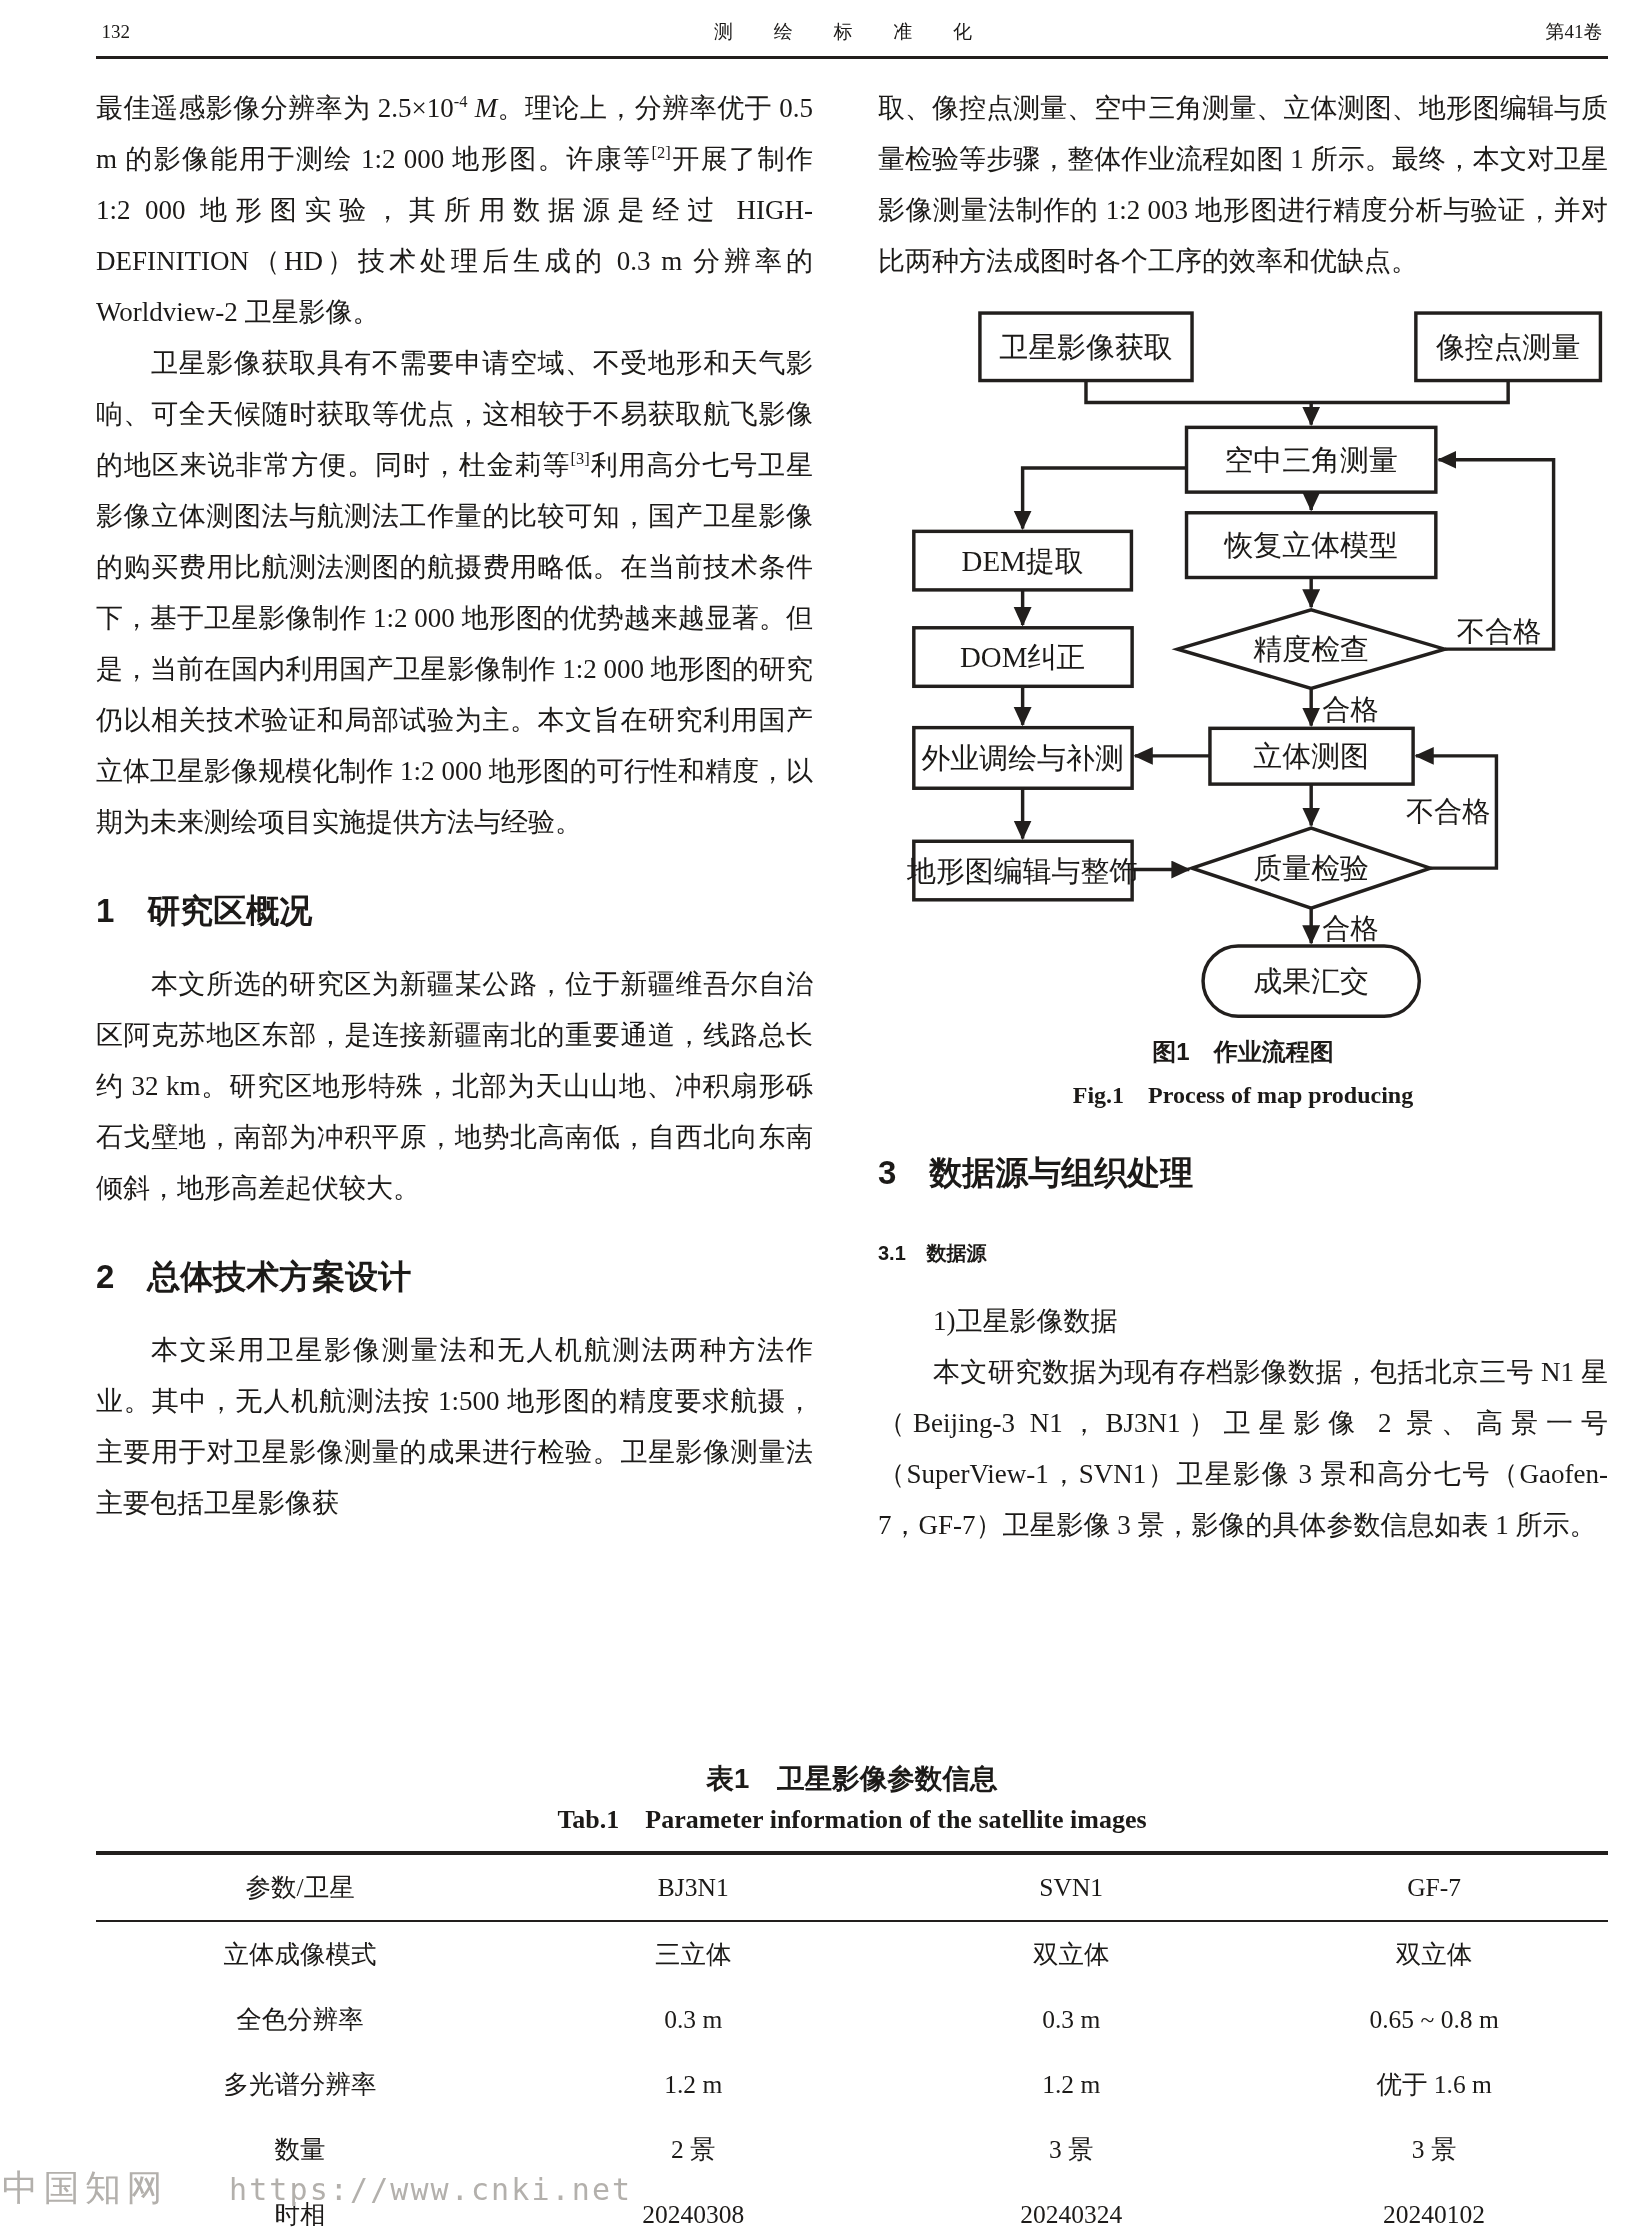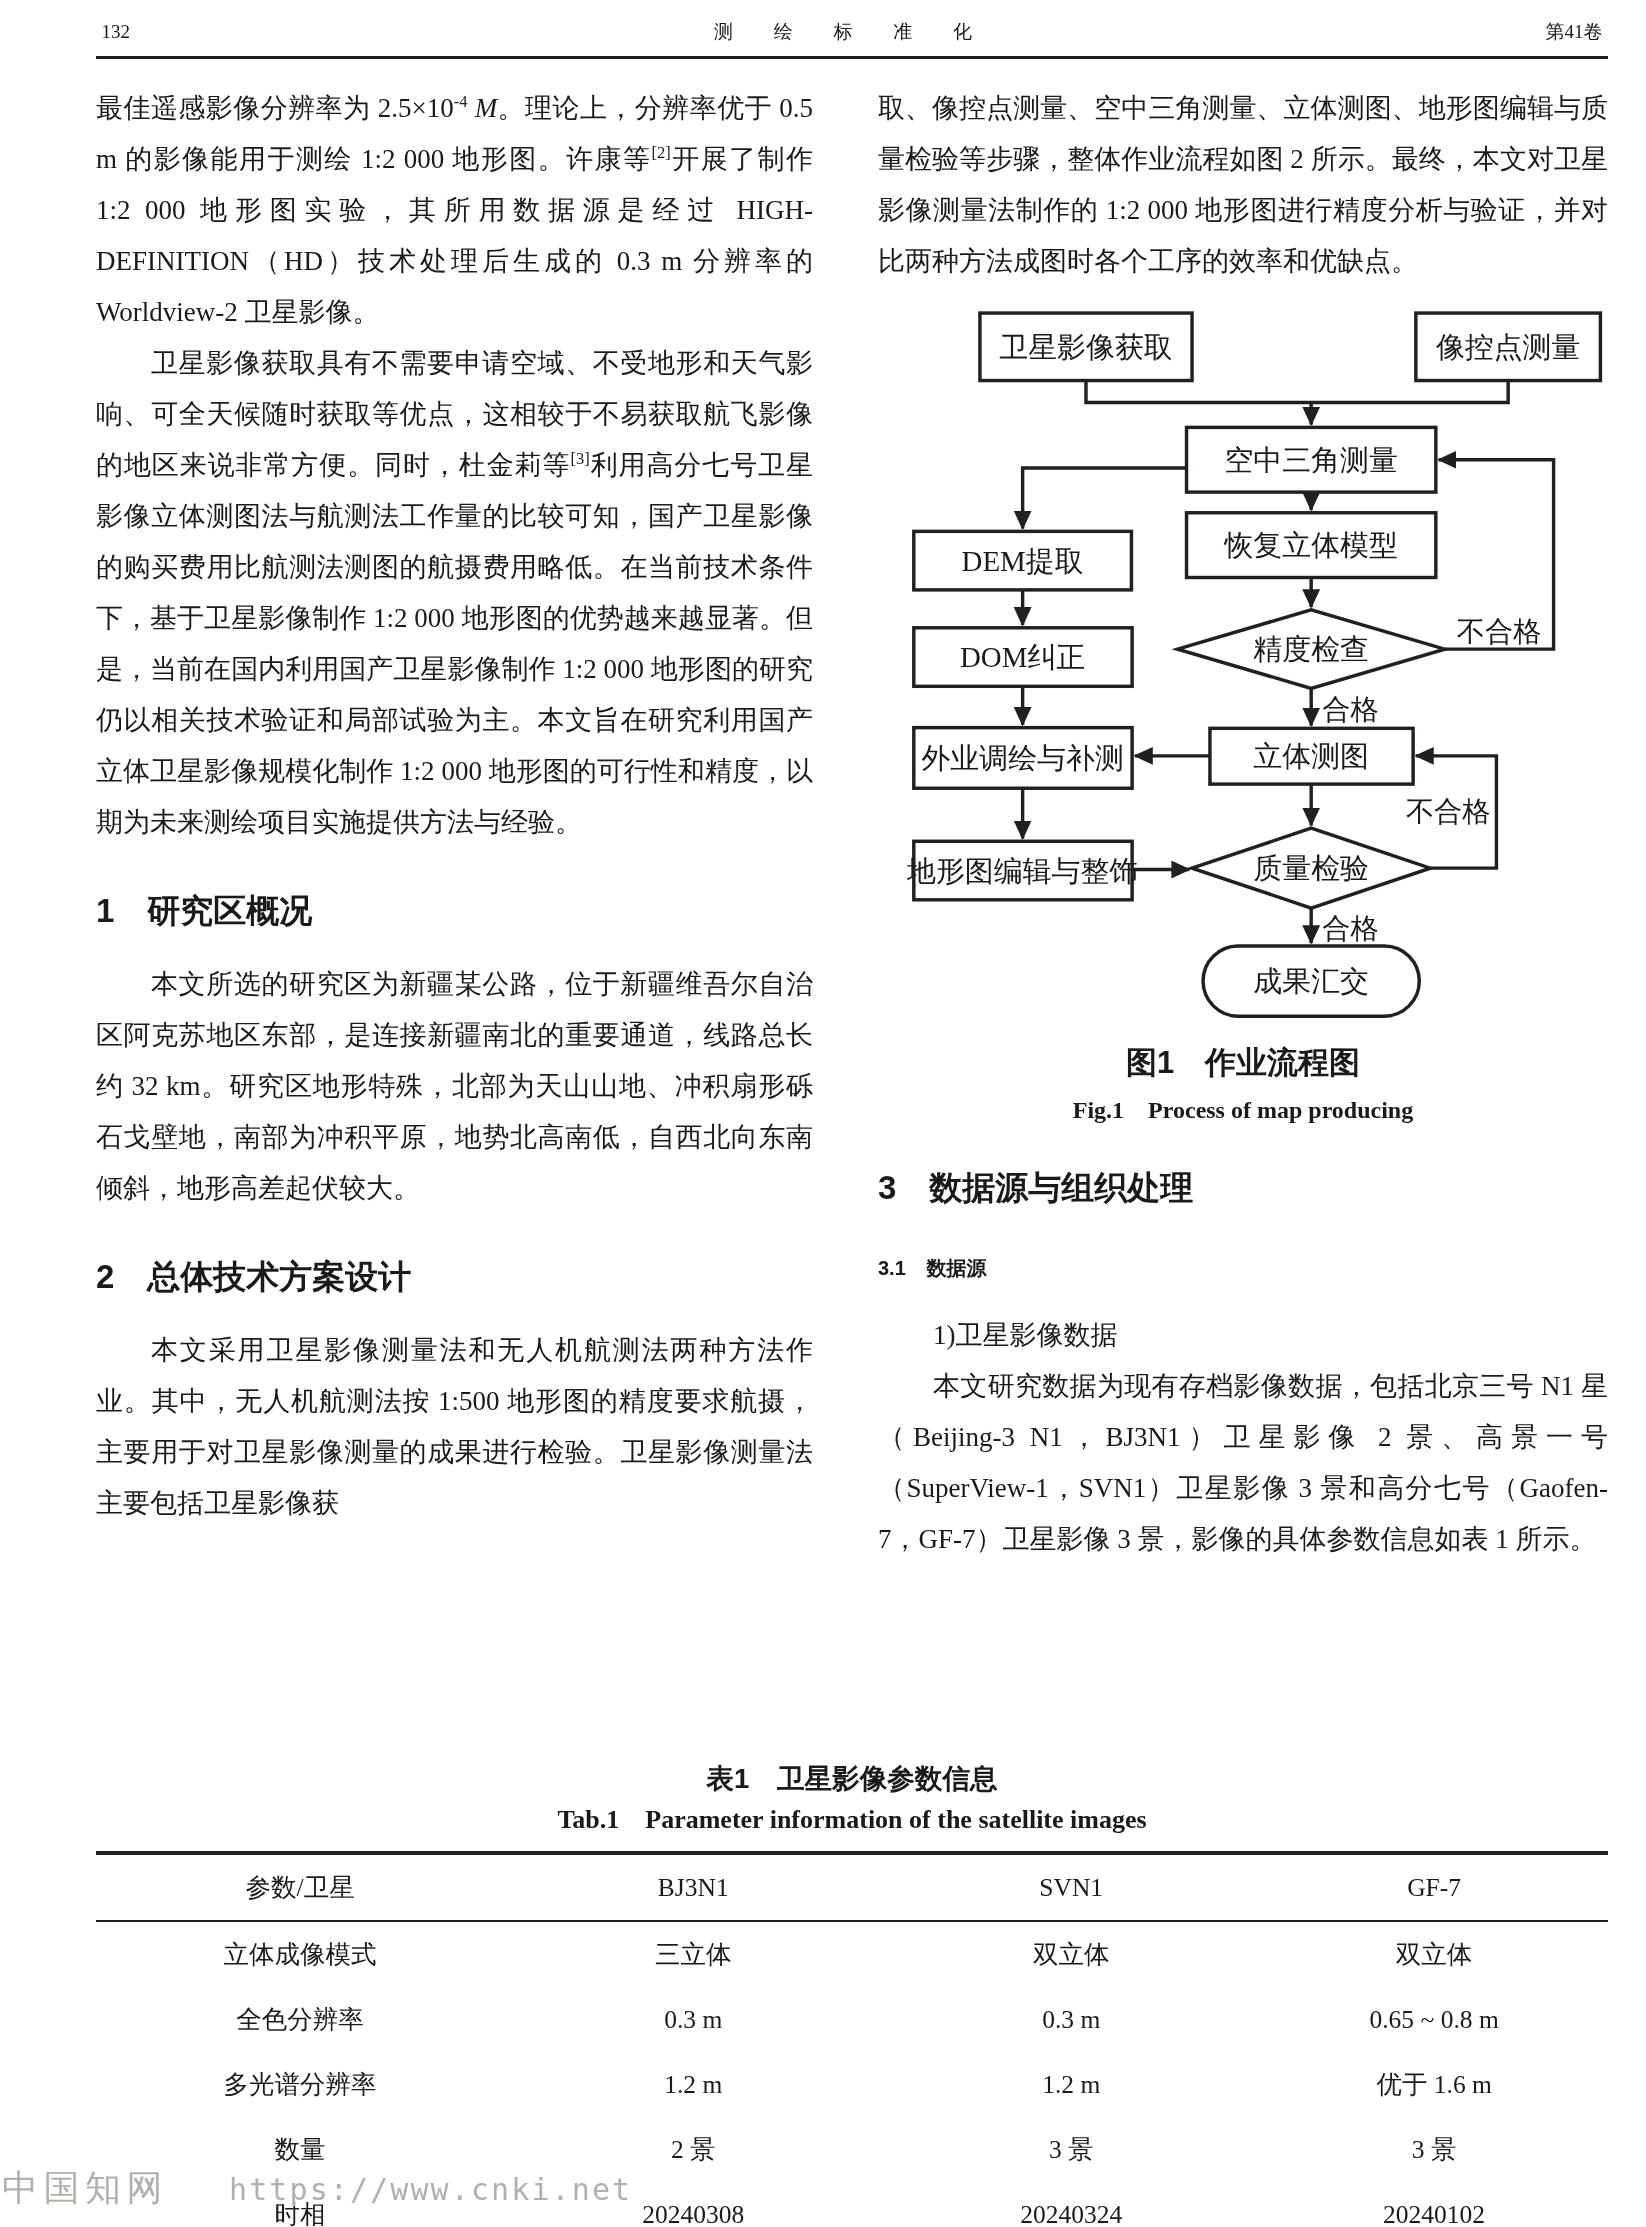--- a/index.html
+++ b/index.html
@@ -31,21 +31,21 @@
   h3.subsec{
     font-family:"Liberation Sans","DejaVu Sans",sans-serif;font-weight:bold;
     font-size:20px;margin:30px 0 16.5px 0;display:flex;align-items:baseline;
   }
   h3.subsec .sec-num{margin-right:20.7px;}
   
   figure.flow{margin:19px 0 0 0;}
   figure.flow svg{display:block;width:730px;height:720px;}
   .cap-zh{
     text-align:center;font-family:"Liberation Sans","DejaVu Sans",sans-serif;
-    font-weight:bold;font-size:31px;margin-top:18px;line-height:1.2;
+    font-weight:bold;font-size:24px;margin-top:12px;line-height:1.2;
   }
   .cap-en{
     text-align:center;font-weight:bold;font-size:24px;margin-top:15px;line-height:1.2;
     font-family:"Liberation Serif","DejaVu Serif",serif;
   }
   .flow-node-rect{fill:none;stroke:#221f1d;stroke-width:5;}
   .flow-line{fill:none;stroke:#221f1d;stroke-width:5;}
   .flow-text{
     font-family:"Liberation Serif","DejaVu Serif",serif;font-size:42px;fill:#1c1a18;
     text-anchor:middle;dominant-baseline:central;
@@ -100,21 +100,21 @@
       <p class="indent">本文所选的研究区为新疆某公路，位于新疆维吾尔自治区阿克苏地区东部，是连接新疆南北的重要通道，线路总长约 32 km。研究区地形特殊，北部为天山山地、冲积扇形砾石戈壁地，南部为冲积平原，地势北高南低，自西北向东南倾斜，地形高差起伏较大。</p>
 
       <h2 class="sec">
         <span class="sec-num">2</span>
         <span>总体技术方案设计</span>
       </h2>
       <p class="indent">本文采用卫星影像测量法和无人机航测法两种方法作业。其中，无人机航测法按 1:500 地形图的精度要求航摄，主要用于对卫星影像测量的成果进行检验。卫星影像测量法主要包括卫星影像获</p>
     </div>
 
     <div class="col">
-      <p>取、像控点测量、空中三角测量、立体测图、地形图编辑与质量检验等步骤，整体作业流程如图 2 所示。最终，本文对卫星影像测量法制作的 1:2 000 地形图进行精度分析与验证，并对比两种方法成图时各个工序的效率和优缺点。</p>
+      <p>取、像控点测量、空中三角测量、立体测图、地形图编辑与质量检验等步骤，整体作业流程如图 1 所示。最终，本文对卫星影像测量法制作的 1:2 003 地形图进行精度分析与验证，并对比两种方法成图时各个工序的效率和优缺点。</p>
 
       <figure class="flow">
         <svg viewBox="0 0 1060 1045" style="font-size:39px">
           <defs>
             <marker id="arrow" markerUnits="userSpaceOnUse" markerWidth="30" markerHeight="30" refX="26" refY="13" orient="auto">
               <path d="M0,0 L28,13 L0,26 z" fill="#221f1d"></path>
             </marker>
           </defs>
 
           <g>

